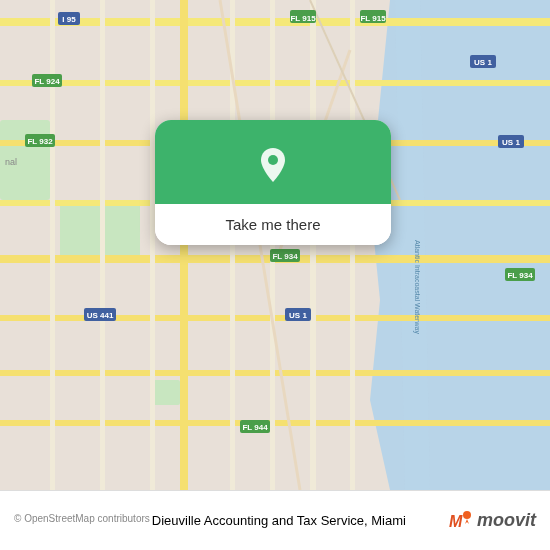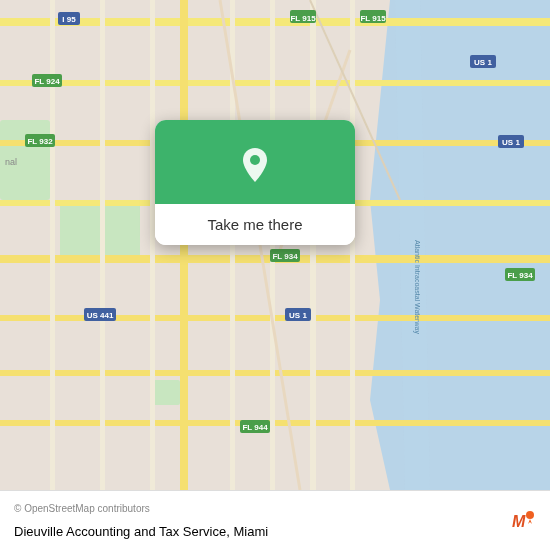--- a/index.html
+++ b/index.html
@@ -24,23 +24,23 @@
     #map-svg {
       width: 100%;
       height: 100%;
     }
 
     
     #popup-card {
       position: absolute;
       top: 120px;
       left: 155px;
-      width: 200px;
+      width: 236px;
       background: white;
-      border-radius: 11px;
+      border-radius: 16px;
       box-shadow: 0 4px 15px rgba(0,0,0,0.3);
       display: flex;
       flex-direction: column;
       align-items: center;
       overflow: hidden;
     }
 
     #popup-green-area {
       background-color: #3db36b;
       width: 100%;
@@ -75,22 +75,22 @@
       display: flex;
       align-items: center;
       justify-content: space-between;
       padding: 0 14px;
       border-top: 1px solid #ddd;
       position: relative;
     }
 
     #bottom-left {
       display: flex;
-      flex-direction: column;
-      gap: 10px;
+      flex-direction: row;
+      gap: 2px;
     }
 
     #copyright-text {
       font-size: 10px;
       color: #888;
     }
 
     #location-name {
       font-size: 13px;
       color: #000000;
@@ -218,14 +218,15 @@
   <div id="moovit-logo">
 
     <svg id="moovit-icon" viewBox="0 0 28 28" xmlns="http://www.w3.org/2000/svg">
       <rect width="28" height="28" fill="white" rx="4"></rect>
 
       <text x="4" y="20" font-size="16" font-weight="bold" fill="#e05020" font-style="italic">M</text>
 
       <circle cx="22" cy="8" r="4" fill="#f06020"></circle>
       <path d="M22 12 L20 17 L22 15 L24 17 Z" fill="#f06020"></path>
     </svg>
+    <span id="moovit-text">moovit</span>
   </div>
 </div>
 
 </body></html>

